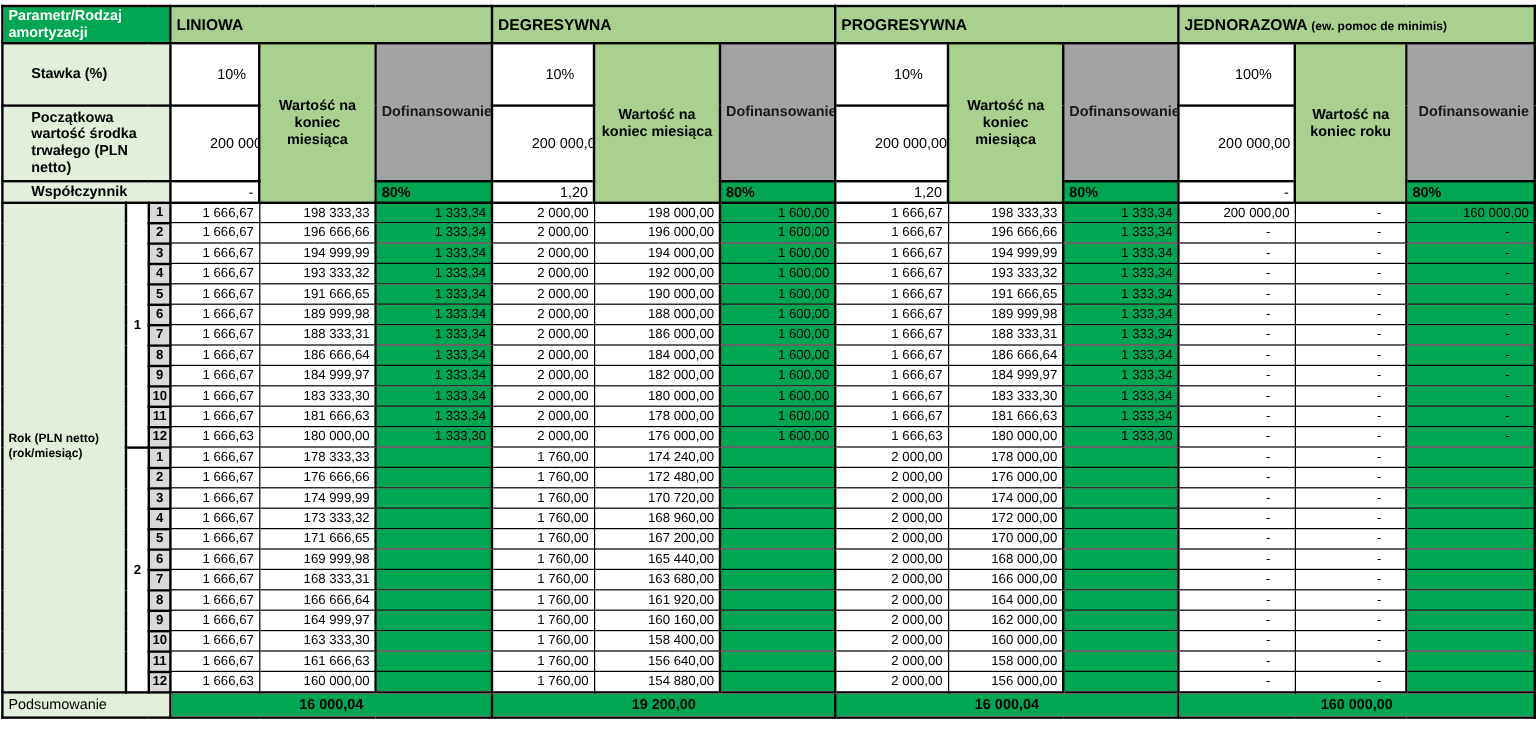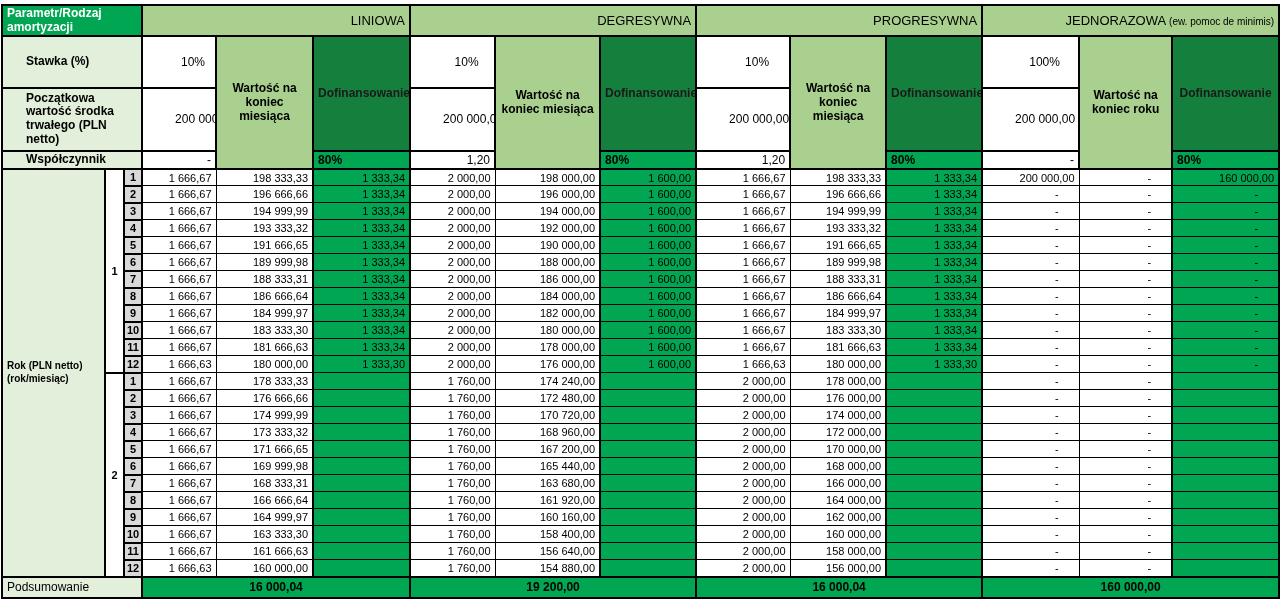--- a/index.html
+++ b/index.html
@@ -1,27 +1,27 @@
 <!DOCTYPE html>
 <html><head>
 <meta charset="utf-8">
 <style>
   html,body{margin:0;padding:0;background:#fff;font-family:"Liberation Sans",sans-serif;}
   table{border-collapse:collapse;table-layout:fixed;width:1277px;margin:4px 1px;border:2px solid #000;}
   td{border:1px solid #000;overflow:hidden;white-space:nowrap;padding:0 4px;font-size:11px;color:#000;}
   
   .thick{border-width:2px;}
   .hdr-param{background:#00A651;color:#fff;font-weight:bold;font-size:12px;text-align:left;white-space:pre-line;line-height:1.2;}
-  .hdr-group{background:#A9D08E;font-weight:normal;font-size:13px;text-align:right;}
+  .hdr-group{background:#A9D08E;font-weight:bold;font-size:13px;text-align:left;}
   .hdr-group .suffix{font-size:10px;}
   .lbl{background:#E2EFDA;font-weight:bold;font-size:12px;text-align:left;white-space:normal;line-height:1.15;padding-left:23px;}
   .wv{background:#fff;text-align:right;font-size:12px;padding-left:32px;}
   .ctr{text-align:center;}
   .valhdr{background:#A9D08E;font-weight:bold;font-size:12px;text-align:center;white-space:normal;line-height:1.2;}
-  .dofhdr{background:#15803d;font-weight:bold;font-size:12px;text-align:center;color:#1a1a1a;}
+  .dofhdr{background:#a3a3a3;font-weight:bold;font-size:12px;text-align:right;color:#1a1a1a;}
   .dofrate{background:#00A651;font-weight:bold;text-align:left;font-size:12px;}
   
   .roklabel{background:#E2EFDA;font-weight:bold;font-size:10px;vertical-align:middle;white-space:pre-line;line-height:1.25;border-width:2px;}
   .year{background:#fff;font-weight:bold;text-align:center;vertical-align:middle;font-size:11px;border-width:2px;}
   .month{background:#D9D9D9;font-weight:bold;text-align:center;border-width:2px;padding:0 2px;}
   .num{background:#fff;text-align:right;}
   .dof{background:#00A651;text-align:right;border-left-width:2px;}
   .gsep{border-left-width:2px;}
   .dash{padding-right:20px;}
   

